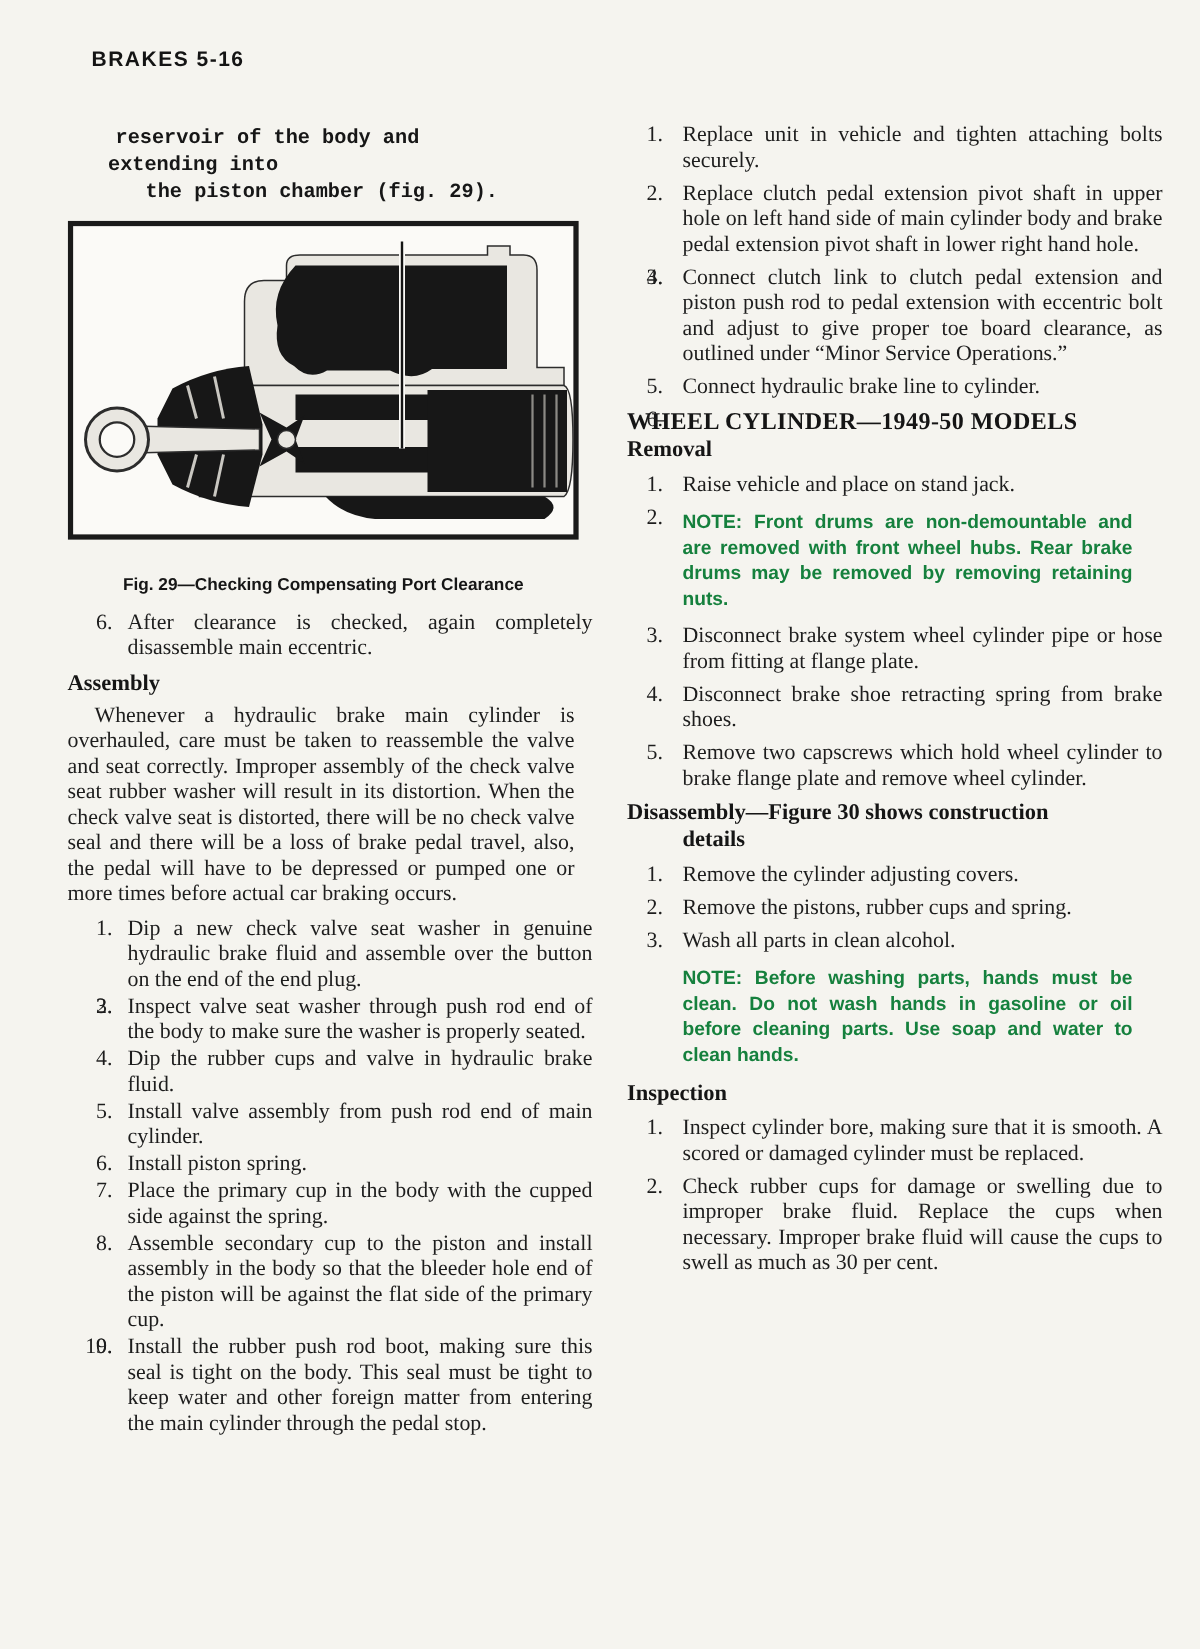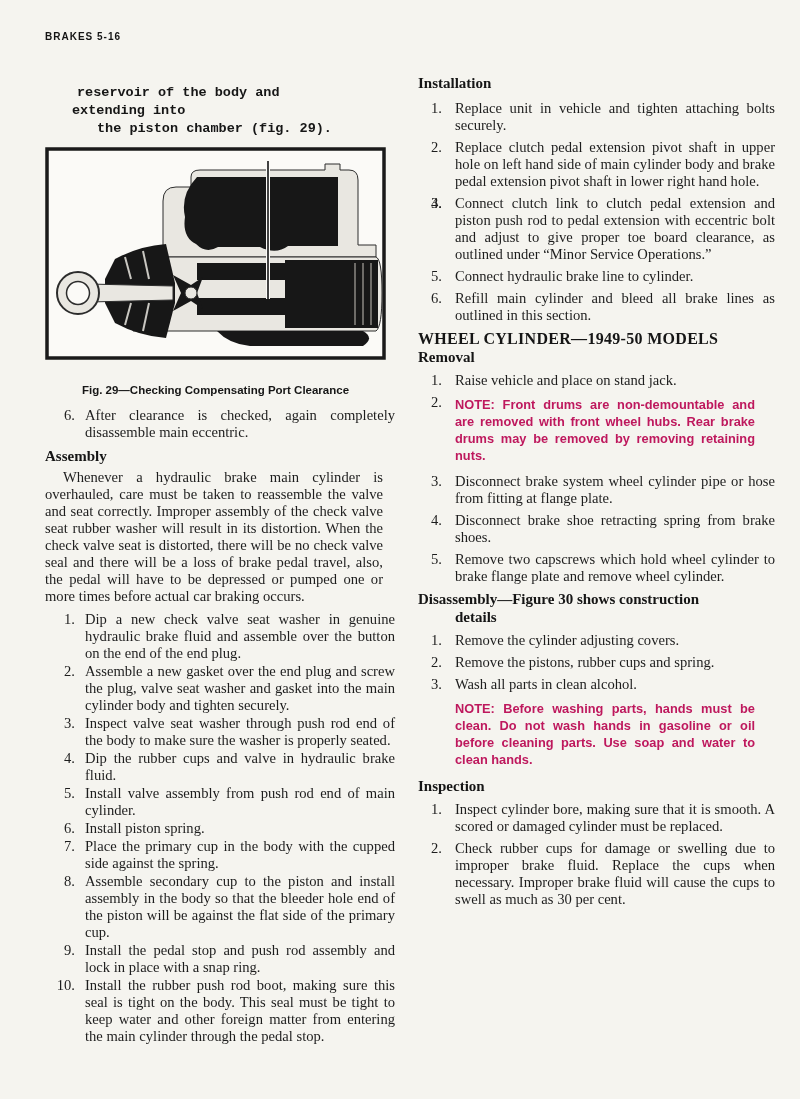--- a/index.html
+++ b/index.html
@@ -7,23 +7,23 @@
     width:800px; height:1099px;
     background:#f5f4ef;
     position:relative;
     font-family:"Liberation Serif", serif;
     color:#1d1d1d;
     overflow:hidden;
   }
   .page { position:absolute; inset:0; }
 
   .hdr {
-    position:absolute; left:45px; top:31px;
+    position:absolute; left:61px; top:31px;
     font-family:"Liberation Sans", sans-serif;
-    font-weight:bold; font-size:10px; letter-spacing:1px; color:#141414;
+    font-weight:bold; font-size:14px; letter-spacing:1px; color:#141414;
   }
 
   .col { position:absolute; }
   .col-left  { left:45px;  top:80px; width:350px; }
   .col-right { left:418px; top:74px; width:357px; }
 
   .intro {
     margin:4px 0 9px 27px; width:285px;
     font-family:Liberation Mono, monospace;
     font-weight:bold; font-size:13.5px; line-height:18px; color:#161616;
@@ -67,21 +67,21 @@
   .step .num {
     position:absolute; left:0; top:0; width:30px; text-align:right;
   }
   .col-right .step { padding-left:37px; margin-bottom:5px; }
   .col-right .step .num { width:24px; }
   .col-left .steps .step { margin-bottom:1px; }
 
   .note {
     font-family:"Liberation Sans", sans-serif;
     font-weight:bold; font-size:12.8px; line-height:17px;
-    margin:7px 0 9px 37px; width:300px; text-align:justify; color:#be185d;
+    margin:7px 0 9px 37px; width:300px; text-align:justify; color:#15803d;
   }
 
   .mt4 { margin-top:4px; } .mt6 { margin-top:6px; } .mt8 { margin-top:8px; }
   .mt10 { margin-top:10px; } .mt12 { margin-top:12px; } .mt14 { margin-top:14px; }
   .item6 { margin-bottom:6px; }
 </style>
 </head>
 <body>
 
 <div class="page">
@@ -144,43 +144,42 @@
       <span class="num">6.</span>
       <span class="txt">After clearance is checked, again completely disassemble main eccentric.</span>
     </div>
 
     <h3 class="sec">Assembly</h3>
 
     <p class="par">Whenever a hydraulic brake main cylinder is overhauled, care must be taken to reassemble the valve and seat correctly. Improper assembly of the check valve seat rubber washer will result in its distortion. When the check valve seat is distorted, there will be no check valve seal and there will be a loss of brake pedal travel, also, the pedal will have to be depressed or pumped one or more times before actual car braking occurs.</p>
 
     <div class="steps">
       <div class="step"><span class="num">1.</span><span>Dip a new check valve seat washer in genuine hydraulic brake fluid and assemble over the button on the end of the end plug.</span></div>
-      <div class="step"><span class="num">2.</span><span>Assemble a new gasket over the end plug and screw the plug, valve seat washer and gasket into the main cylinder body and tighten securely.</span></div>
+      <div class="step"><span class="num">2.</span></div>
       <div class="step"><span class="num">3.</span><span>Inspect valve seat washer through push rod end of the body to make sure the washer is properly seated.</span></div>
       <div class="step"><span class="num">4.</span><span>Dip the rubber cups and valve in hydraulic brake fluid.</span></div>
       <div class="step"><span class="num">5.</span><span>Install valve assembly from push rod end of main cylinder.</span></div>
       <div class="step"><span class="num">6.</span><span>Install piston spring.</span></div>
       <div class="step"><span class="num">7.</span><span>Place the primary cup in the body with the cupped side against the spring.</span></div>
       <div class="step"><span class="num">8.</span><span>Assemble secondary cup to the piston and install assembly in the body so that the bleeder hole end of the piston will be against the flat side of the primary cup.</span></div>
-      <div class="step"><span class="num">9.</span><span>Install the pedal stop and push rod assembly and lock in place with a snap ring.</span></div>
+      <div class="step"><span class="num">9.</span></div>
       <div class="step"><span class="num">10.</span><span>Install the rubber push rod boot, making sure this seal is tight on the body. This seal must be tight to keep water and other foreign matter from entering the main cylinder through the pedal stop.</span></div>
     </div>
   </div>
 
   <div class="col col-right">
 
-    <h3 class="sec mt4">Installation</h3>
 
     <div class="steps mt8">
       <div class="step"><span class="num">1.</span><span>Replace unit in vehicle and tighten attaching bolts securely.</span></div>
       <div class="step"><span class="num">2.</span><span>Replace clutch pedal extension pivot shaft in upper hole on left hand side of main cylinder body and brake pedal extension pivot shaft in lower right hand hole.</span></div>
       <div class="step"><span class="num">3.</span></div>
       <div class="step"><span class="num">4.</span><span>Connect clutch link to clutch pedal extension and piston push rod to pedal extension with eccentric bolt and adjust to give proper toe board clearance, as outlined under “Minor Service Operations.”</span></div>
       <div class="step"><span class="num">5.</span><span>Connect hydraulic brake line to cylinder.</span></div>
-      <div class="step"><span class="num">6.</span><span>Refill main cylinder and bleed all brake lines as outlined in this section.</span></div>
+      <div class="step"><span class="num">6.</span></div>
     </div>
 
     <h2 class="big mt10">WHEEL CYLINDER—1949-50 MODELS</h2>
 
     <h3 class="sec mt6">Removal</h3>
 
     <div class="steps mt6">
       <div class="step"><span class="num">1.</span><span>Raise vehicle and place on stand jack.</span></div>
       <div class="step"><span class="num">2.</span></div>
     </div>

